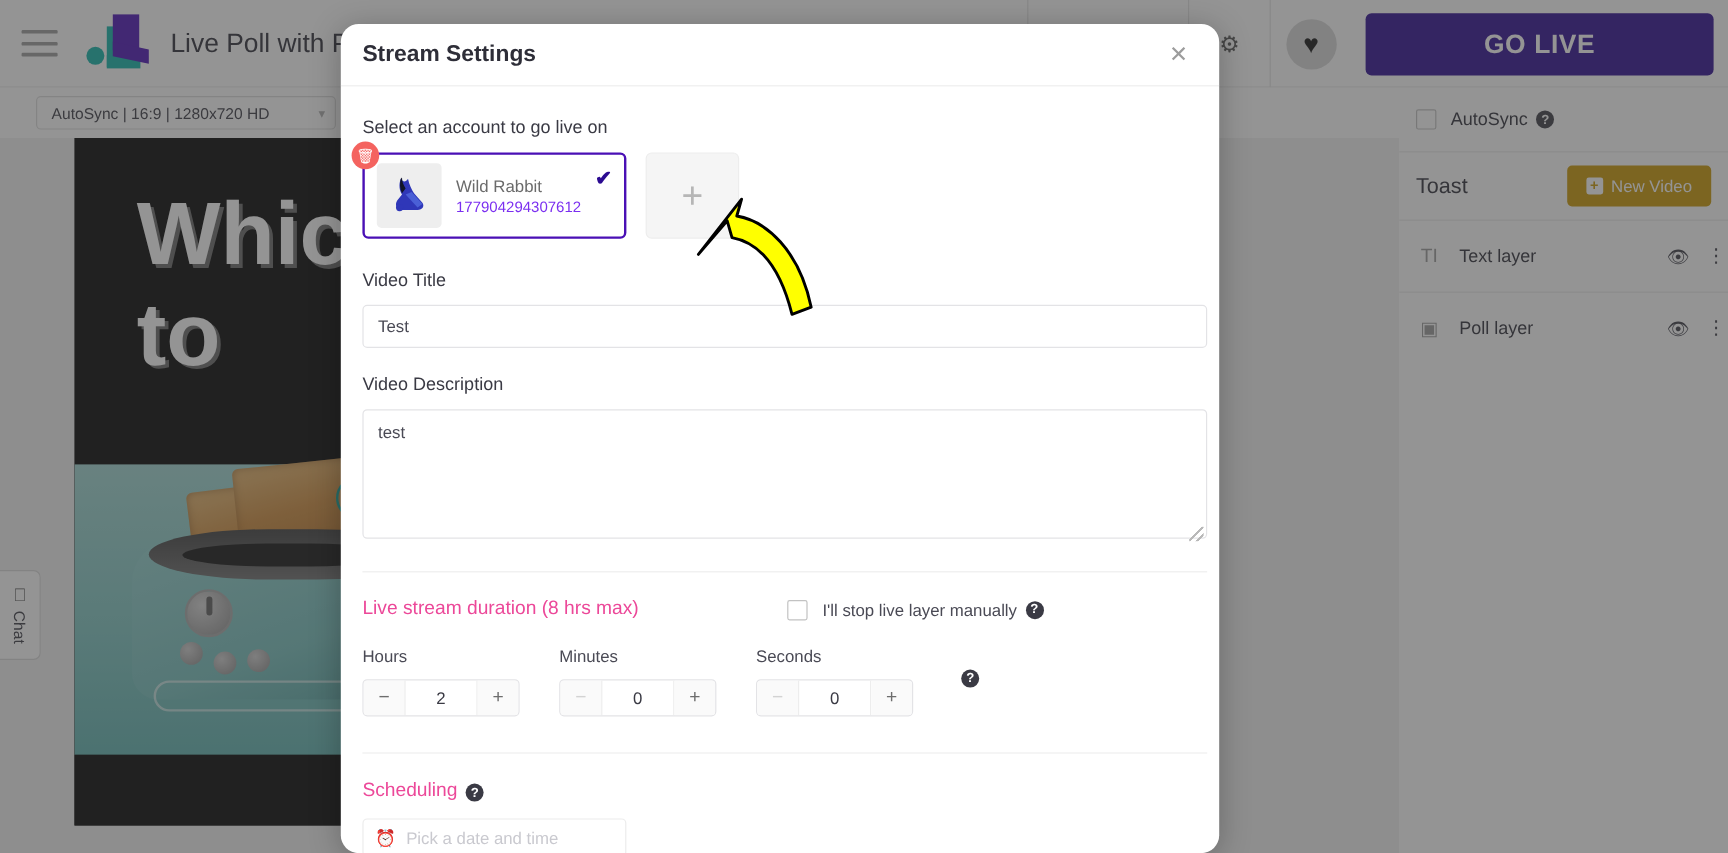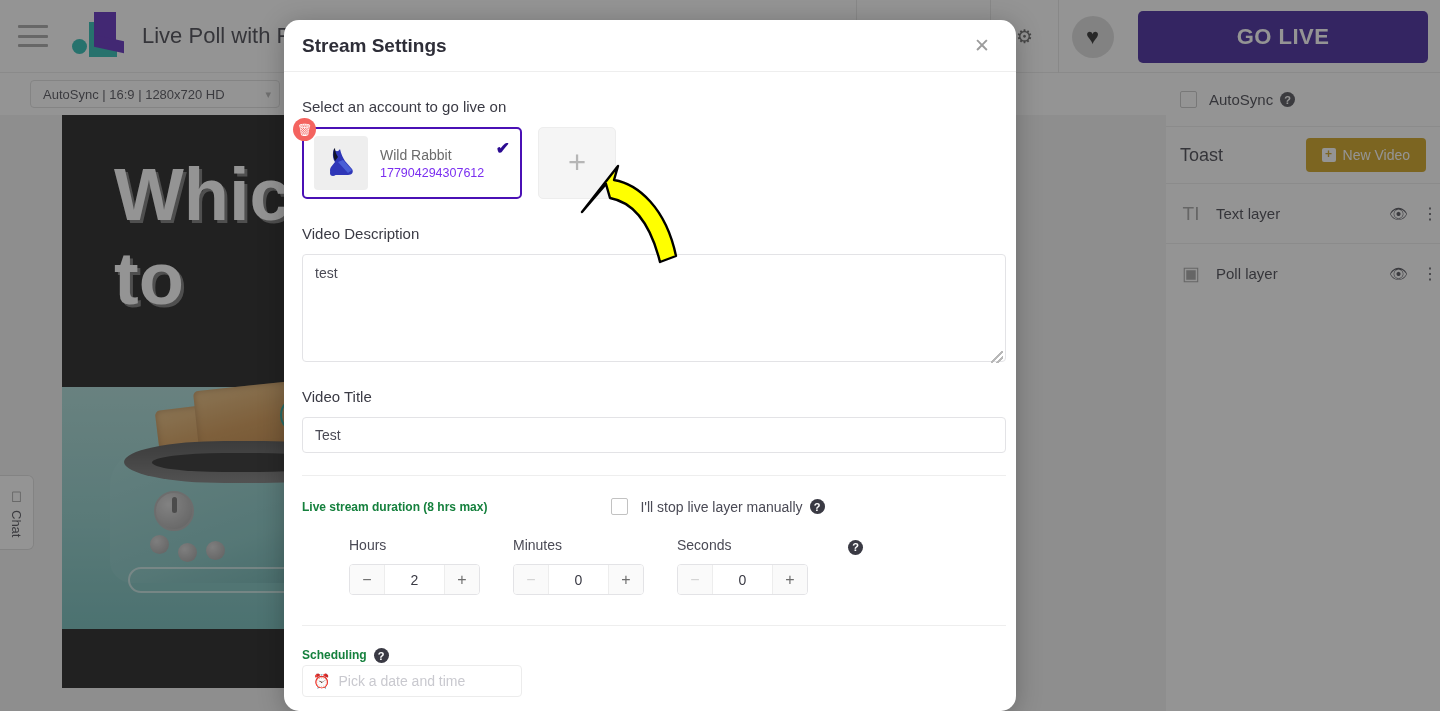--- a/index.html
+++ b/index.html
@@ -124,21 +124,21 @@
     justify-content: space-between; }
   .layers-title { font-size: 18px; color: #2e2e38; }
   .new-layer-btn { background: #c99700; color: #fff; border: none; border-radius: 4px;
     height: 34px; padding: 0 16px; font-size: 14px; cursor: pointer;
     display: flex; align-items: center; gap: 7px; }
   .plus-sq { width: 14px; height: 14px; background: #fff; color: #c99700;
     font-size: 12px; font-weight: bold; line-height: 13px; text-align: center;
     border-radius: 2px; }
   .layer-item { height: 60px; display: flex; align-items: center; padding: 0 14px;
     border-top: 1px solid #ececec; cursor: pointer; }
-  .layer-type-icon { width: 22px; color: #9a9a9a; font-size: 19px; text-align: center; }
+  .layer-type-icon { width: 22px; color: #9a9a9a; font-size: 16px; text-align: center; }
   .layer-label { margin-left: 14px; font-size: 15px; color: #2e2e38; flex: 1; }
   .eye-icon { font-size: 15px; color: #3a3a44; cursor: pointer; }
   .dots-icon { margin-left: 14px; font-size: 16px; color: #3a3a44; cursor: pointer;
     letter-spacing: 0; line-height: .6; width: 4px; }
 
   
   .scrim { position: absolute; inset: 0; background: rgba(60,60,60,.55); }
 
   
   .modal {
@@ -147,21 +147,21 @@
     box-shadow: 0 4px 26px rgba(0,0,0,.25);
   }
   .modal-head { height: 52px; display: flex; align-items: center;
     padding: 0 18px 0 18px; border-bottom: 1px solid #eeeeee; }
   .modal-title { font-size: 19px; color: #2e2e38; font-weight: bold; }
   .modal-close { margin-left: auto; font-size: 19px; color: #9c9c9c; cursor: pointer;
     padding: 4px 8px; }
   .modal-body { padding: 26px 10px 0 18px; height: 639px; overflow: hidden; }
 
   .field-label { font-size: 15px; color: #3a3a44; margin-bottom: 12px; }
-  .section-label { font-size: 12px; color: #15803d; font-weight: bold; }
+  .section-label { font-size: 16px; color: #ec4899; font-weight: normal; }
 
   .accounts-row { display: flex; gap: 16px; margin-bottom: 26px; }
   .account-card {
     position: relative; width: 220px; height: 72px; border: 2px solid #4a10b5;
     border-radius: 5px; background: #fff; display: flex; align-items: center;
     padding: 0 10px; cursor: pointer;
   }
   .acct-del {
     position: absolute; left: -11px; top: -11px; width: 23px; height: 23px;
     border-radius: 50%; background: #f4635f; color: #fff; font-size: 12px;
@@ -195,31 +195,31 @@
       linear-gradient(135deg, transparent 45%, #b8b8b8 45%, #b8b8b8 55%, transparent 55%),
       linear-gradient(135deg, transparent 70%, #b8b8b8 70%, #b8b8b8 80%, transparent 80%);
   }
   .block { margin-bottom: 22px; }
   .divider { height: 1px; background: #eeeeee; margin: 8px 0 22px 0; }
 
   .dur-head { display: flex; align-items: center; margin-bottom: 22px; }
   .manual-stop { margin-left: 124px; display: flex; align-items: center; }
   .manual-stop .lbl { margin-left: 12px; font-size: 14px; color: #4a4a55; }
 
-  .steppers { display: flex; align-items: flex-start; gap: 33px; margin-left: 47px; }
+  .steppers { display: flex; align-items: center; gap: 33px; }
   .stepper-col .cap { font-size: 14px; color: #4a4a55; margin-bottom: 11px; }
   .stepper { display: flex; width: 131px; height: 31px; border: 1px solid #e3e3e6;
     border-radius: 4px; overflow: hidden; background: #fff; }
   .stp-btn { width: 34px; display: flex; align-items: center; justify-content: center;
     font-size: 16px; color: #6d6d6d; background: #fafafa; cursor: pointer; }
   .stp-btn.dim { color: #d3d3d3; }
   .stp-val { flex: 1; border-left: 1px solid #ededed; border-right: 1px solid #ededed;
     display: flex; align-items: center; justify-content: center; font-size: 14px;
     color: #3a3a44; }
-  .sched-help { display: flex; align-items: flex-start; margin-bottom: 2px; }
+  .sched-help { display: flex; align-items: flex-end; margin-bottom: 14px; }
   .date-input { width: 220px; height: 32px; border: 1px solid #ececec; border-radius: 4px;
     display: flex; align-items: center; padding: 0 10px; gap: 8px;
     color: #c9c9cf; font-size: 14px; cursor: pointer; background: #fff; }
 
   
   .arrow-anno { position: absolute; left: 572px; top: 150px; width: 120px; height: 125px;
     pointer-events: none; }
 </style>
 </head>
 <body>
@@ -347,31 +347,31 @@
           <span class="acct-meta">
             <span class="acct-name" style="display:block">Wild Rabbit</span>
             <span class="acct-id" style="display:block">177904294307612</span>
           </span>
           <span class="acct-check">✔</span>
         </div>
 
         <div class="add-account">+</div>
       </div>
 
+      <div class="block">
+        <div class="field-label">Video Title</div>
+        <input class="text-input" value="Test" style="">
+      </div>
+
       <div class="block" style="position:relative">
         <div class="field-label">Video Description</div>
         <div style="position:relative">
           <textarea class="textarea" style="">test</textarea>
           <span class="grip"></span>
         </div>
-      </div>
-
-      <div class="block">
-        <div class="field-label">Video Title</div>
-        <input class="text-input" value="Test" style="">
       </div>
 
       <div class="divider"></div>
 
       <div class="dur-head">
         <span class="section-label">Live stream duration (8 hrs max)</span>
         <span class="manual-stop">
           <span class="cbx"></span>
           <span class="lbl">I'll stop live layer manually</span>
           <span class="help-badge">?</span>

